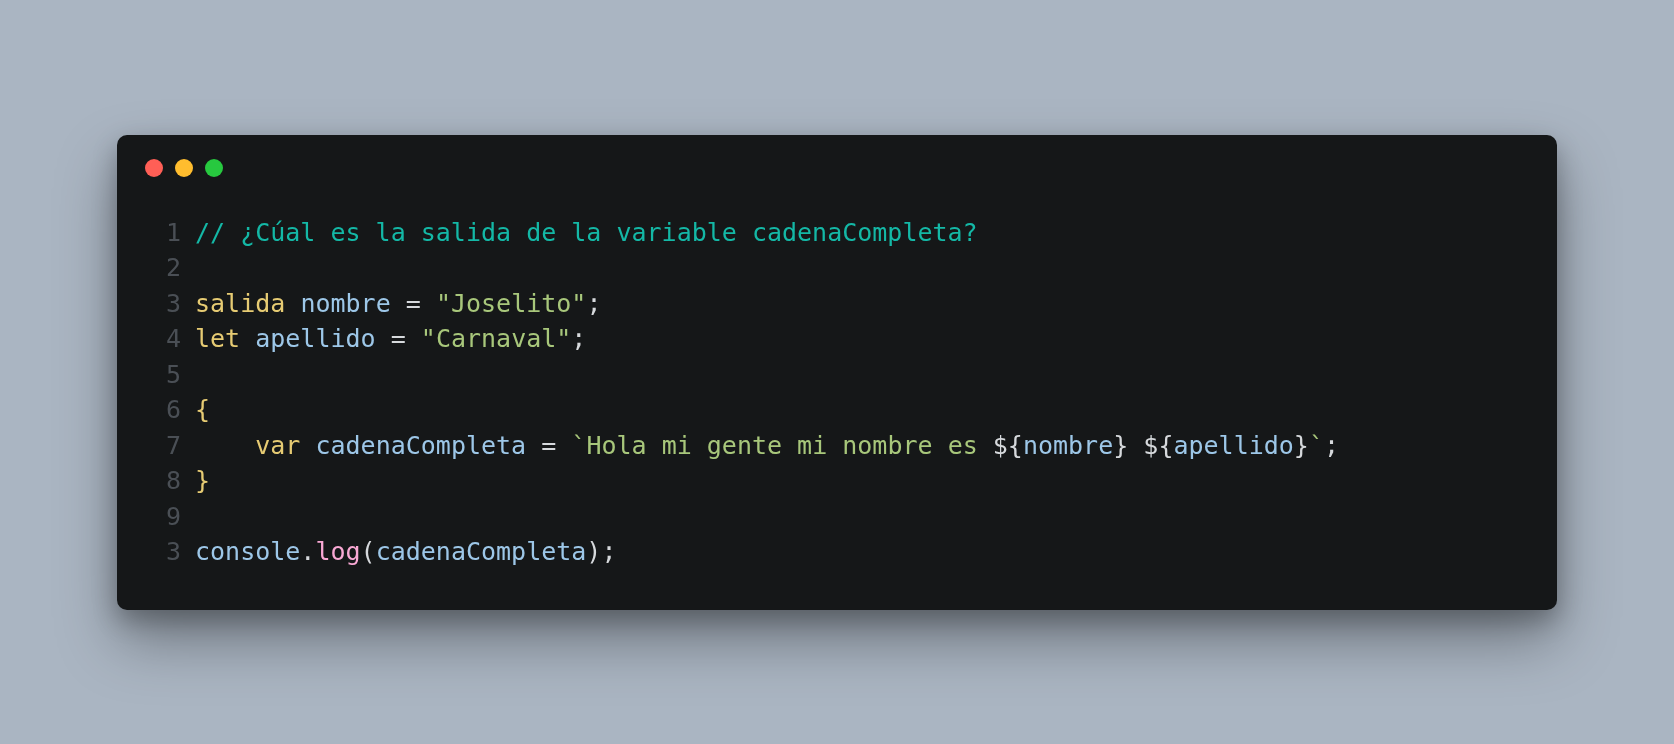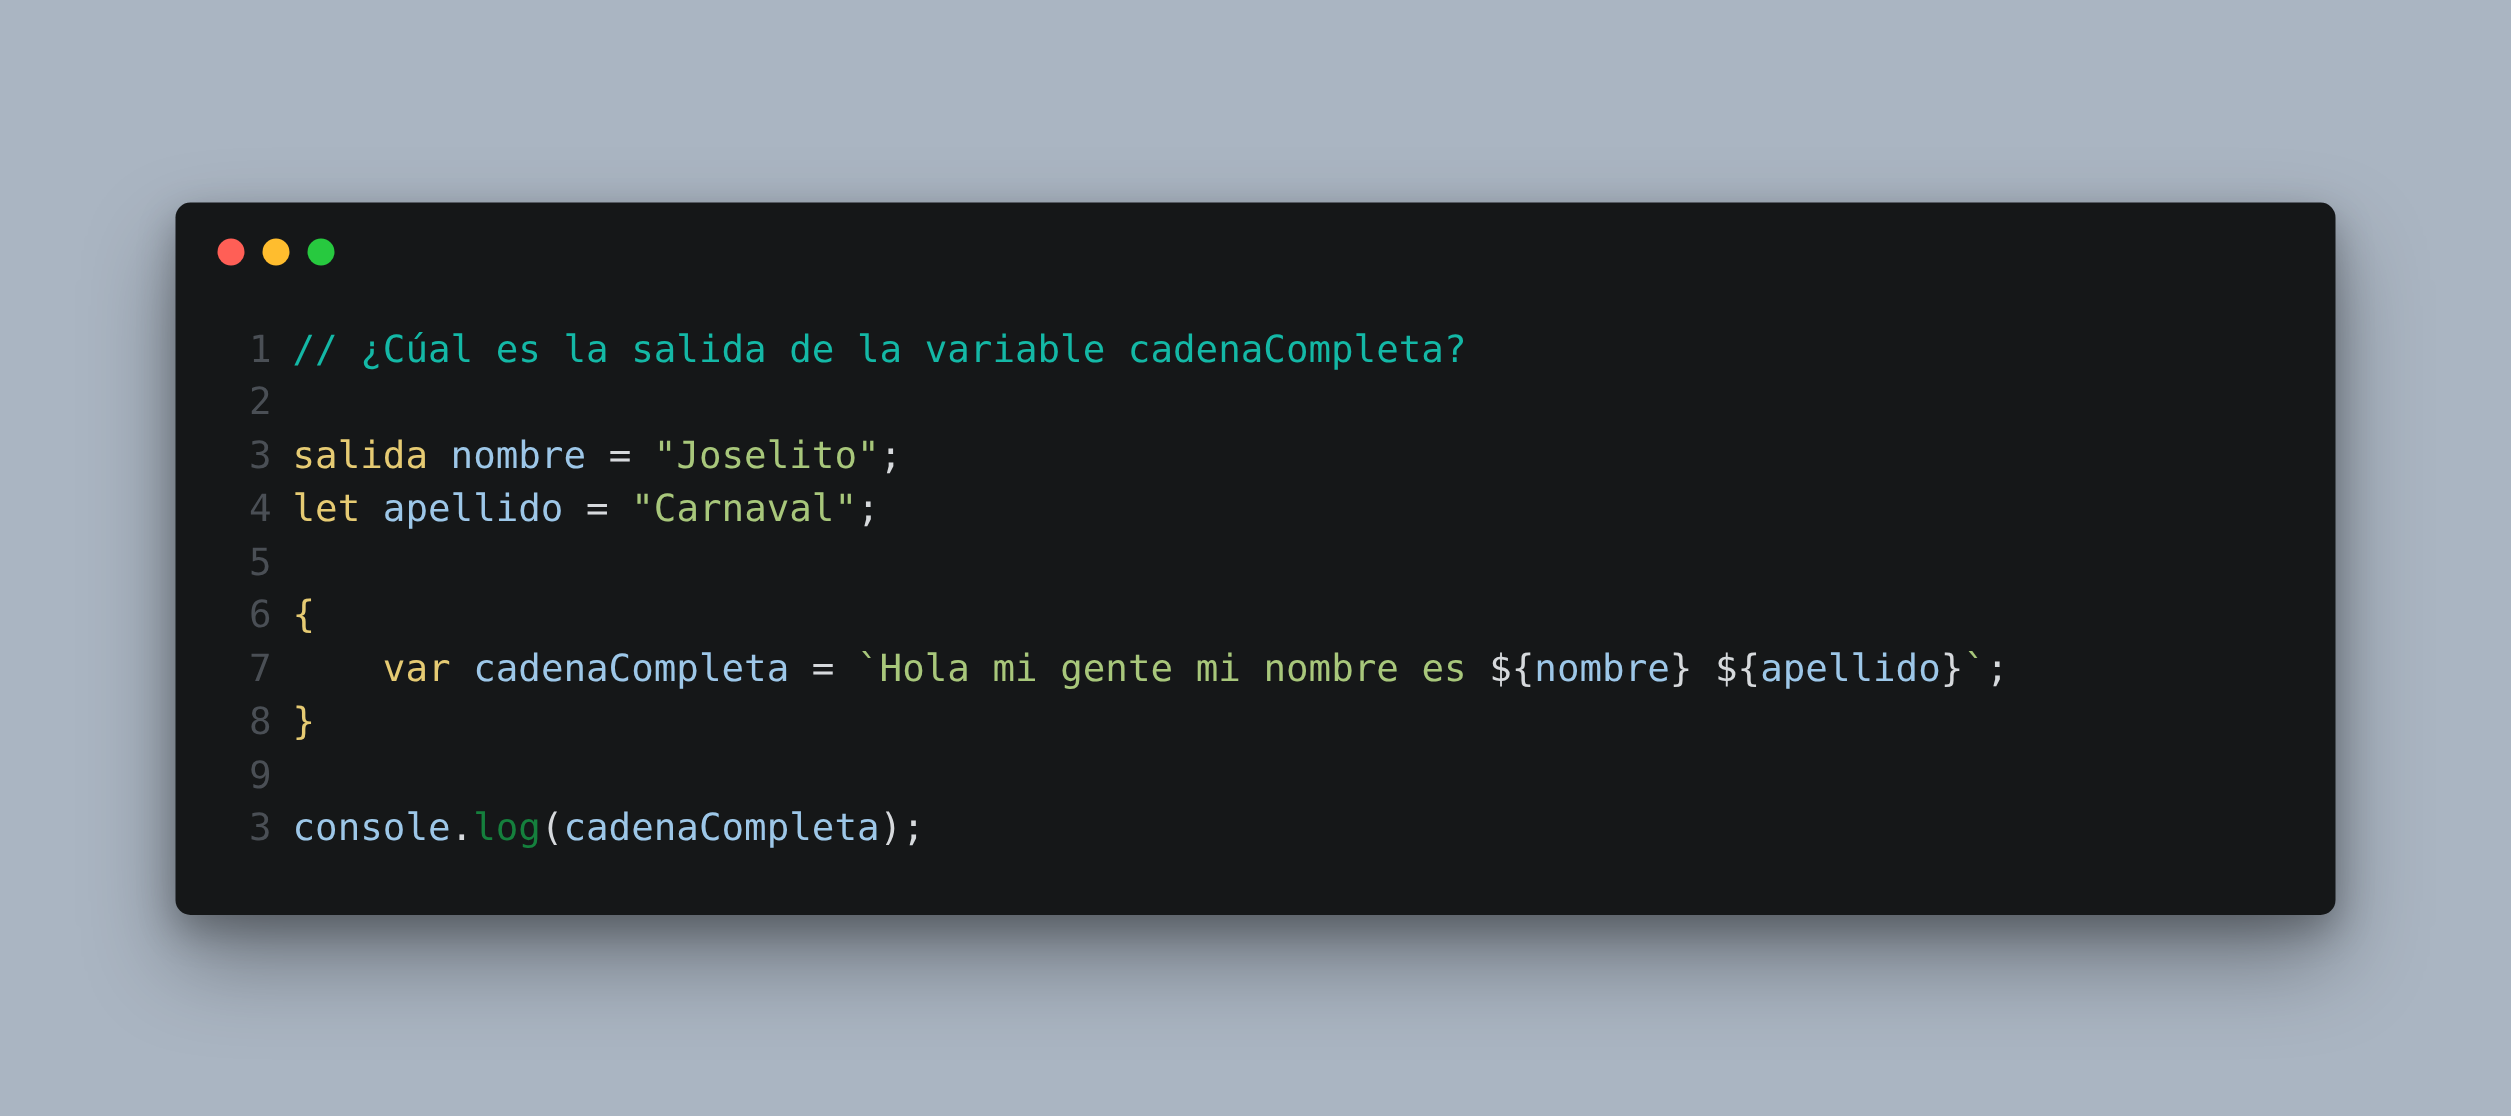--- a/index.html
+++ b/index.html
@@ -92,21 +92,21 @@
     
     .tok-punct {
       color: #d6d9dc;
     }
     
     .tok-brace {
       color: #e6cb73;
     }
     
     .tok-method {
-      color: #15803d;
+      color: #f9a8d4;
     }
     
     .tok-templ-expr {
       color: #9dc7e8;
     }
     
     .tok-templ-punct {
       color: #d6d9dc;
     }
   </style>

